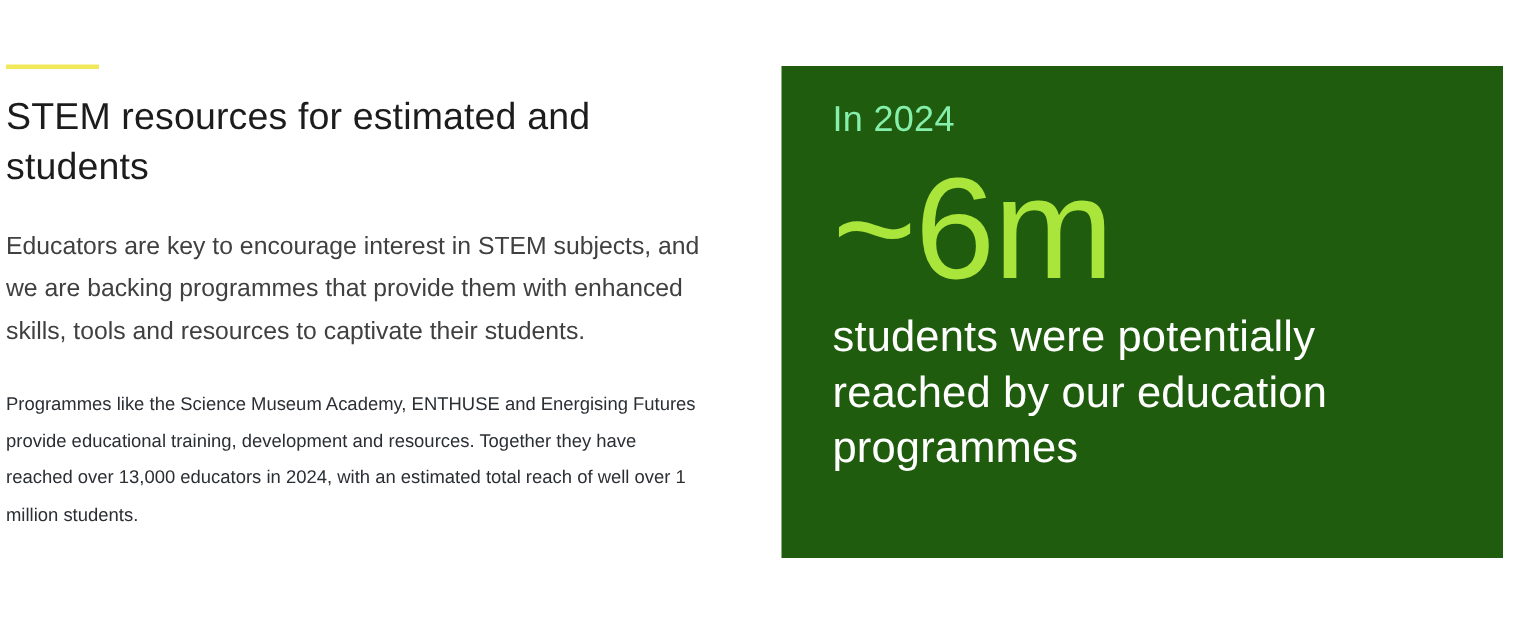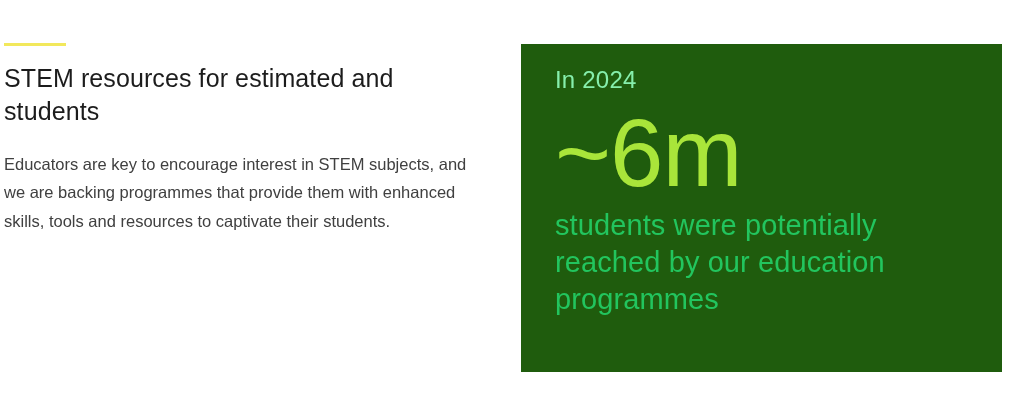--- a/index.html
+++ b/index.html
@@ -87,35 +87,36 @@
     line-height: 1.0;
     color: #a9e53a;
     font-weight: 400;
     margin: 10px 0 4px 0;
     letter-spacing: -1px;
     white-space: nowrap;
   }
   .stat-caption {
     font-size: 29px;
     line-height: 1.28;
-    color: #22c55e;
+    color: #ffffff;
     font-weight: 400;
     margin: 6px 0 0 0;
     letter-spacing: 0.1px;
   }
 </style>
 </head>
 <body>
 
 <div class="page">
 
   <div class="left-col">
     <div class="accent-rule"></div>
     <h2 class="headline">STEM resources for estimated and students</h2>
     <p class="lede">Educators are key to encourage interest in STEM subjects, and we are backing programmes that provide them with enhanced skills, tools and resources to captivate their students.</p>
+    <p class="body-small">Programmes like the Science Museum Academy, ENTHUSE and Energising Futures provide educational training, development and resources. Together they have reached over 13,000 educators in 2024, with an estimated total reach of well over 1 million students.</p>
   </div>
 
   <div class="stat-card">
     <p class="stat-year">In 2024</p>
     <p class="stat-figure">~6m</p>
     <p class="stat-caption">students were potentially reached by our education programmes</p>
   </div>
 
 </div>
 

